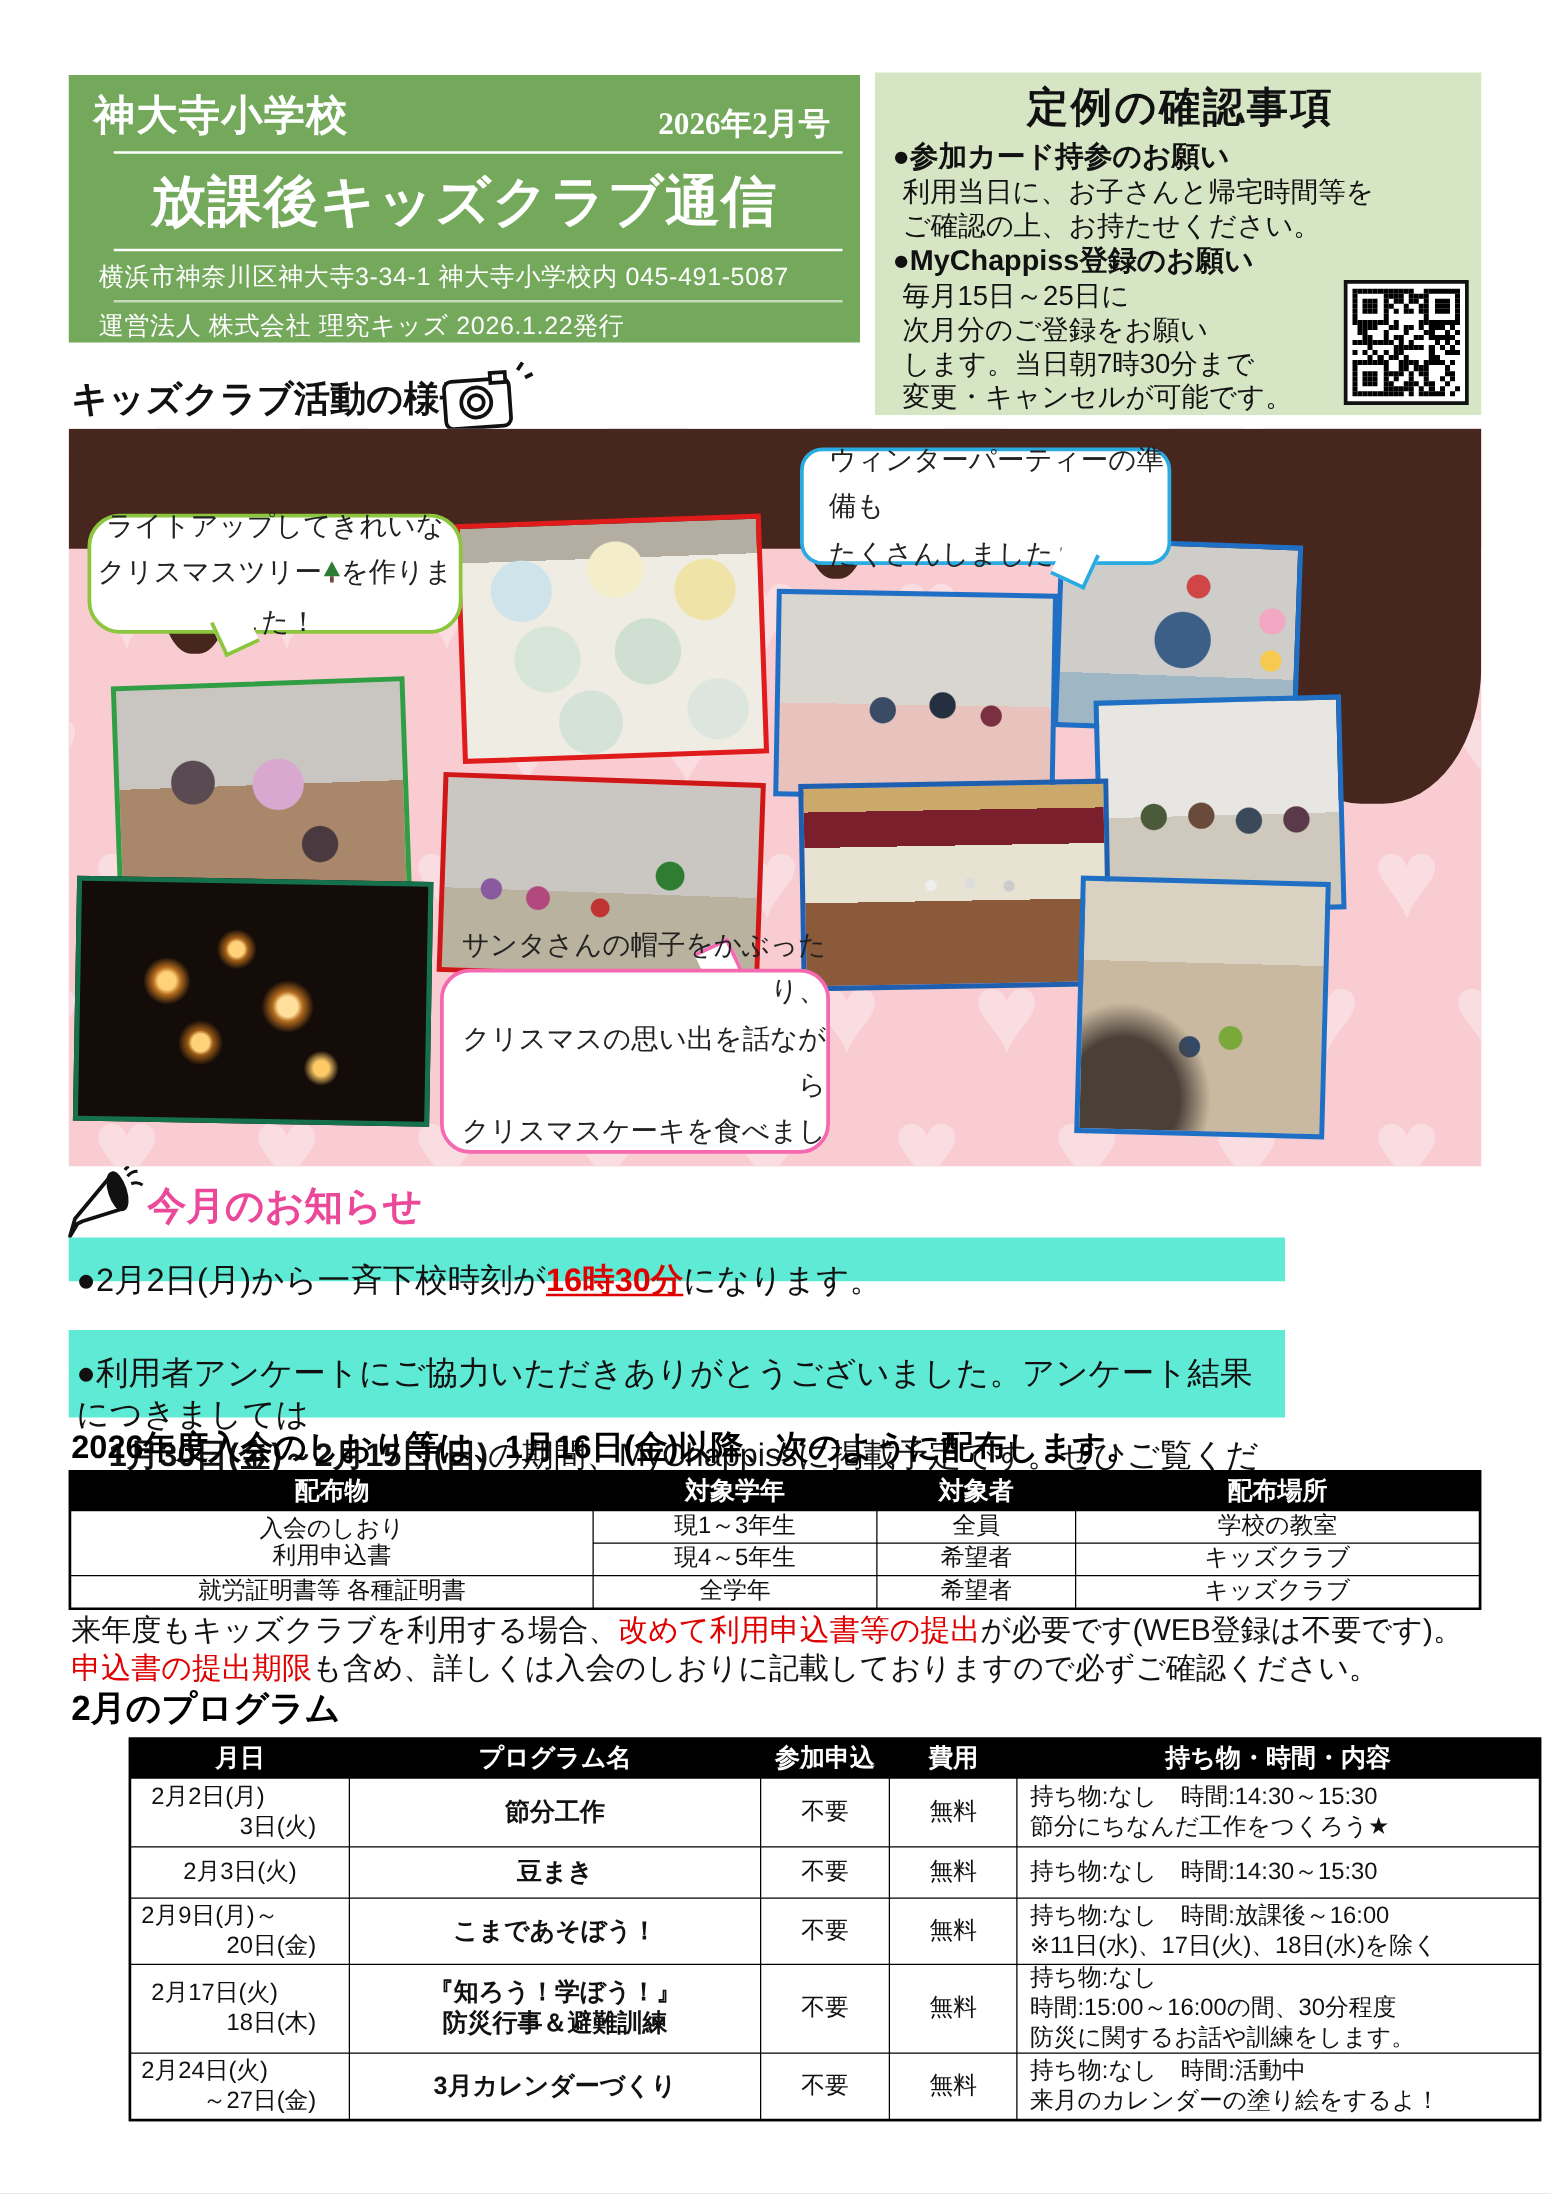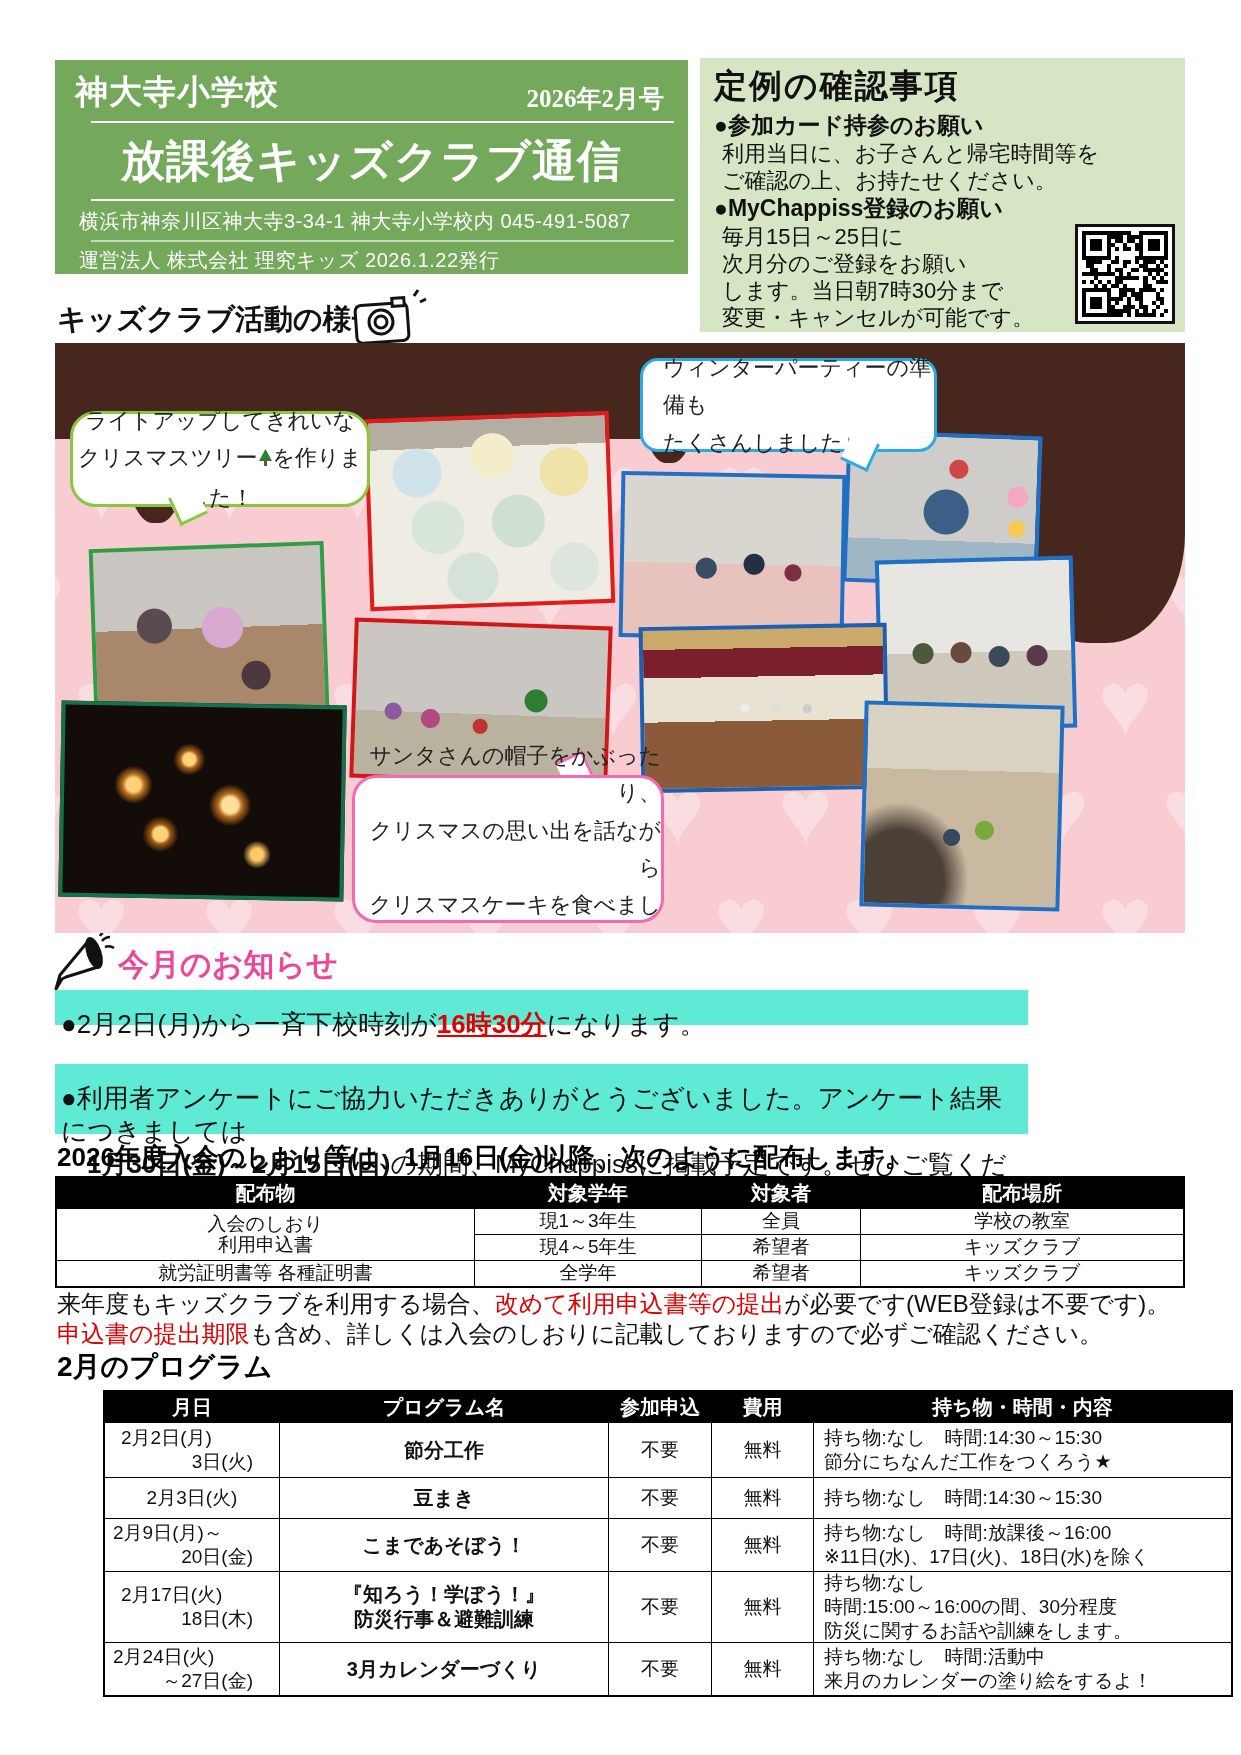--- a/index.html
+++ b/index.html
@@ -13,21 +13,21 @@
   .hdr-school { font-size:33px; font-weight:bold; letter-spacing:1px; }
   .hdr-issue { font-size:25px; font-weight:bold; padding-right:6px;font-family:Liberation Serif, serif; }
   .hdr-rule { height:2px; background:#fff; margin-left:22px; }
   .hdr-title { font-size:44px; font-weight:bold; text-align:center; letter-spacing:1px; padding:9px 0 8px 0; }
   .hdr-addr { font-size:20px; padding:7px 0 5px 10px; letter-spacing:0.5px; }
   .hdr-pub { font-size:20px; padding:5px 0 0 10px; letter-spacing:0.5px; }
 
   
   .notice { position:absolute; left:700px; top:58px; width:485px; height:274px;
             background:#d6e5c4; color:#111; padding:6px 10px 6px 14px; }
-  .notice-title { font-size:33px; font-weight:bold; letter-spacing:2px; margin-bottom:2px; }
+  .notice-title { font-size:33px; font-weight:bold; text-align:center; letter-spacing:2px; margin-bottom:2px; }
   .notice-h { font-size:23px; font-weight:bold; line-height:1.25; }
   .notice-l { font-size:22px; line-height:1.23; padding-left:8px; }
   .notice-l.narrow { max-width:355px; }
   .qr { position:absolute; right:10px; bottom:8px; width:100px; height:100px;
         background:#fff; border:3px solid #111; padding:4px; display:grid;
         grid-template-columns:repeat(21,1fr); grid-template-rows:repeat(21,1fr); }
   .qr .qm { background:#000; }
 
   
   .act-head { position:absolute; left:57px; top:300px; font-size:29px; font-weight:bold; color:#111; }

